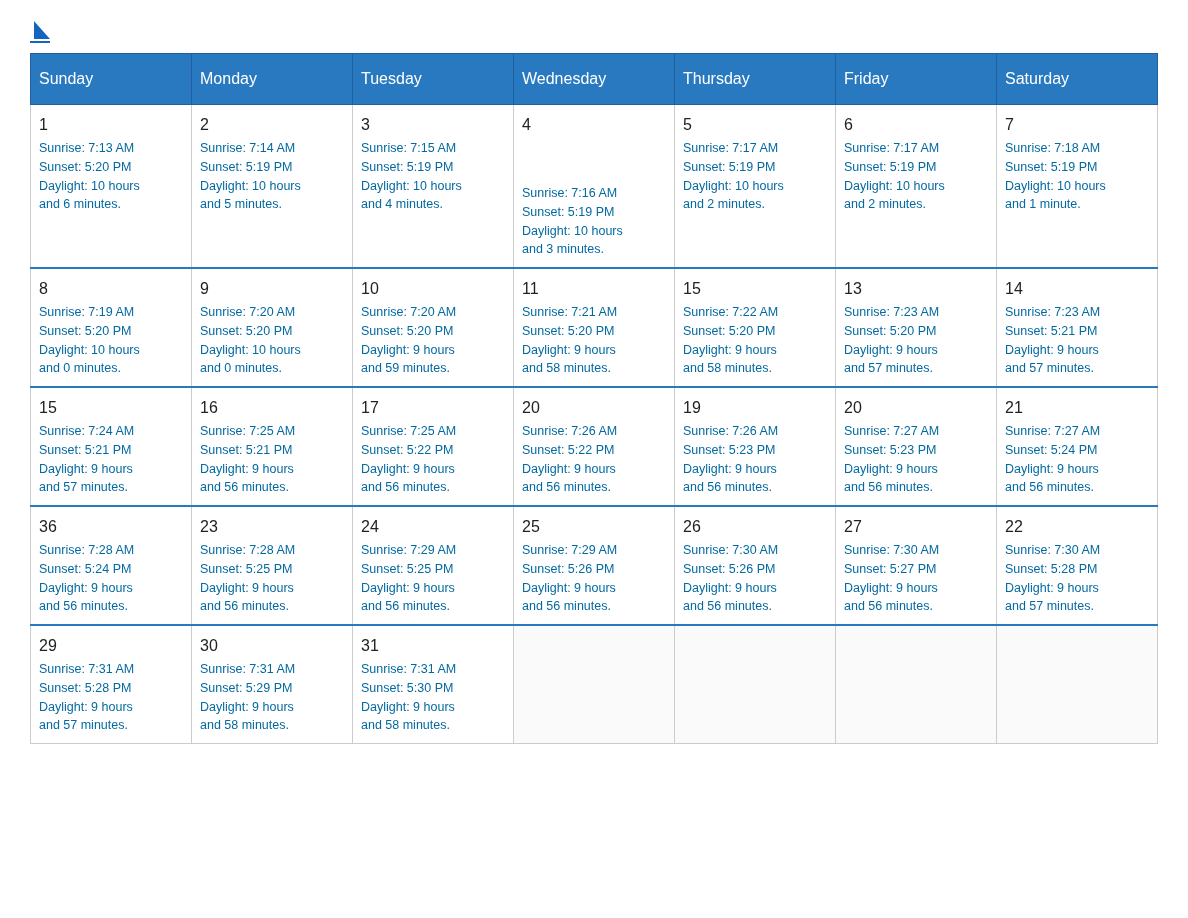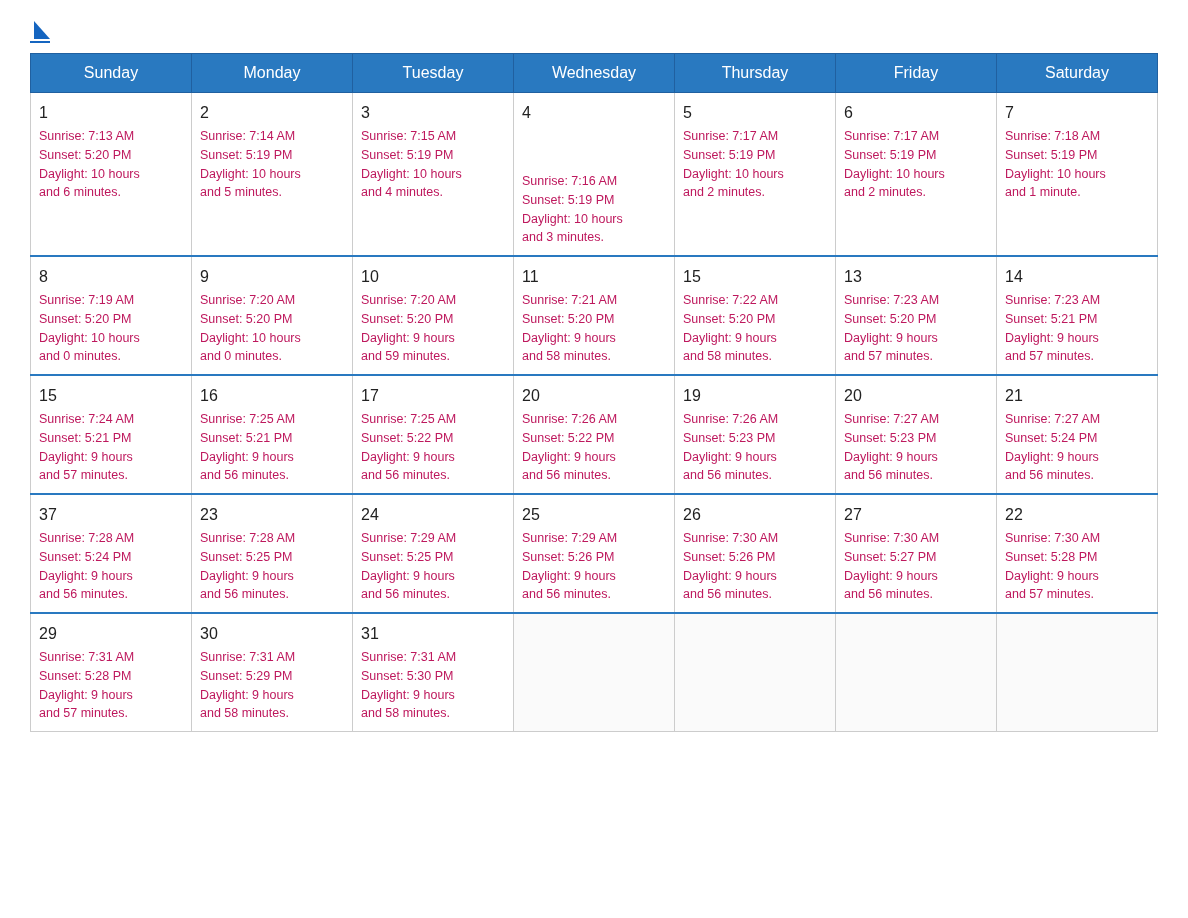--- a/index.html
+++ b/index.html
@@ -32,22 +32,22 @@
       color: #444;
     }
     .calendar {
       width: 100%;
       border-collapse: collapse;
       margin-top: 10px;
     }
     .calendar th {
       background-color: #2979c0;
       color: #fff;
-      padding: 10px 8px;
-      text-align: center;
+      padding: 16px 8px;
+      text-align: left;
       font-size: 16px;
       font-weight: normal;
       border: 1px solid #2060a0;
     }
     .calendar td {
       vertical-align: top;
       padding: 8px 8px;
       border: 1px solid #ccc;
       width: calc(100% / 7);
       font-size: 13px;
@@ -56,21 +56,21 @@
       min-height: 90px;
     }
     .calendar td .day-num {
       font-size: 16px;
       font-weight: normal;
       color: #222;
       display: block;
       margin-bottom: 2px;
     }
     .calendar td .day-info {
-      color: #be185d;
+      color: #0369a1;
       font-size: 12.5px;
     }
     .calendar tr:not(:last-child) td {
       border-bottom: 2px solid #2979c0;
     }
     .calendar td.empty {
       background: #fafafa;
     }
     
     .logo-wrapper {
@@ -290,21 +290,21 @@
         <td>
           <span class="day-num">21</span>
           <div class="day-info" style="white-space: pre-line;">Sunrise: 7:27 AM
 Sunset: 5:24 PM
 Daylight: 9 hours
 and 56 minutes.</div>
         </td>
       </tr>
       <tr>
         <td>
-          <span class="day-num">37</span>
+          <span class="day-num">36</span>
           <div class="day-info" style="white-space: pre-line;">Sunrise: 7:28 AM
 Sunset: 5:24 PM
 Daylight: 9 hours
 and 56 minutes.</div>
         </td>
         <td>
           <span class="day-num">23</span>
           <div class="day-info" style="white-space: pre-line;">Sunrise: 7:28 AM
 Sunset: 5:25 PM
 Daylight: 9 hours

